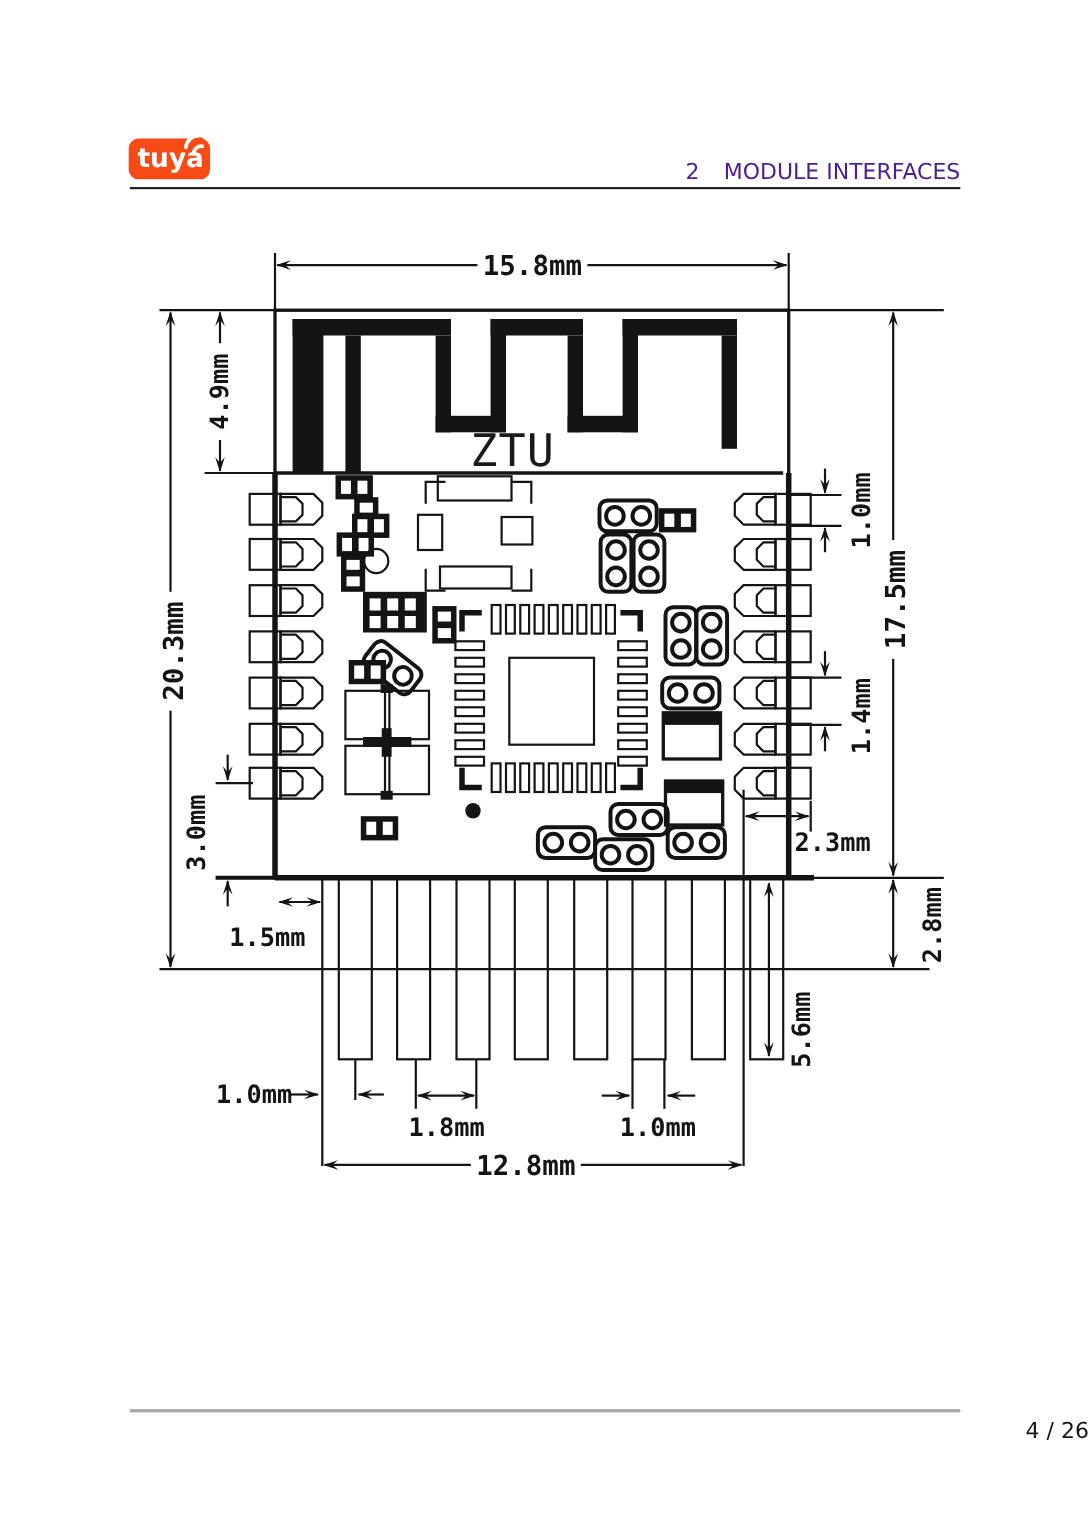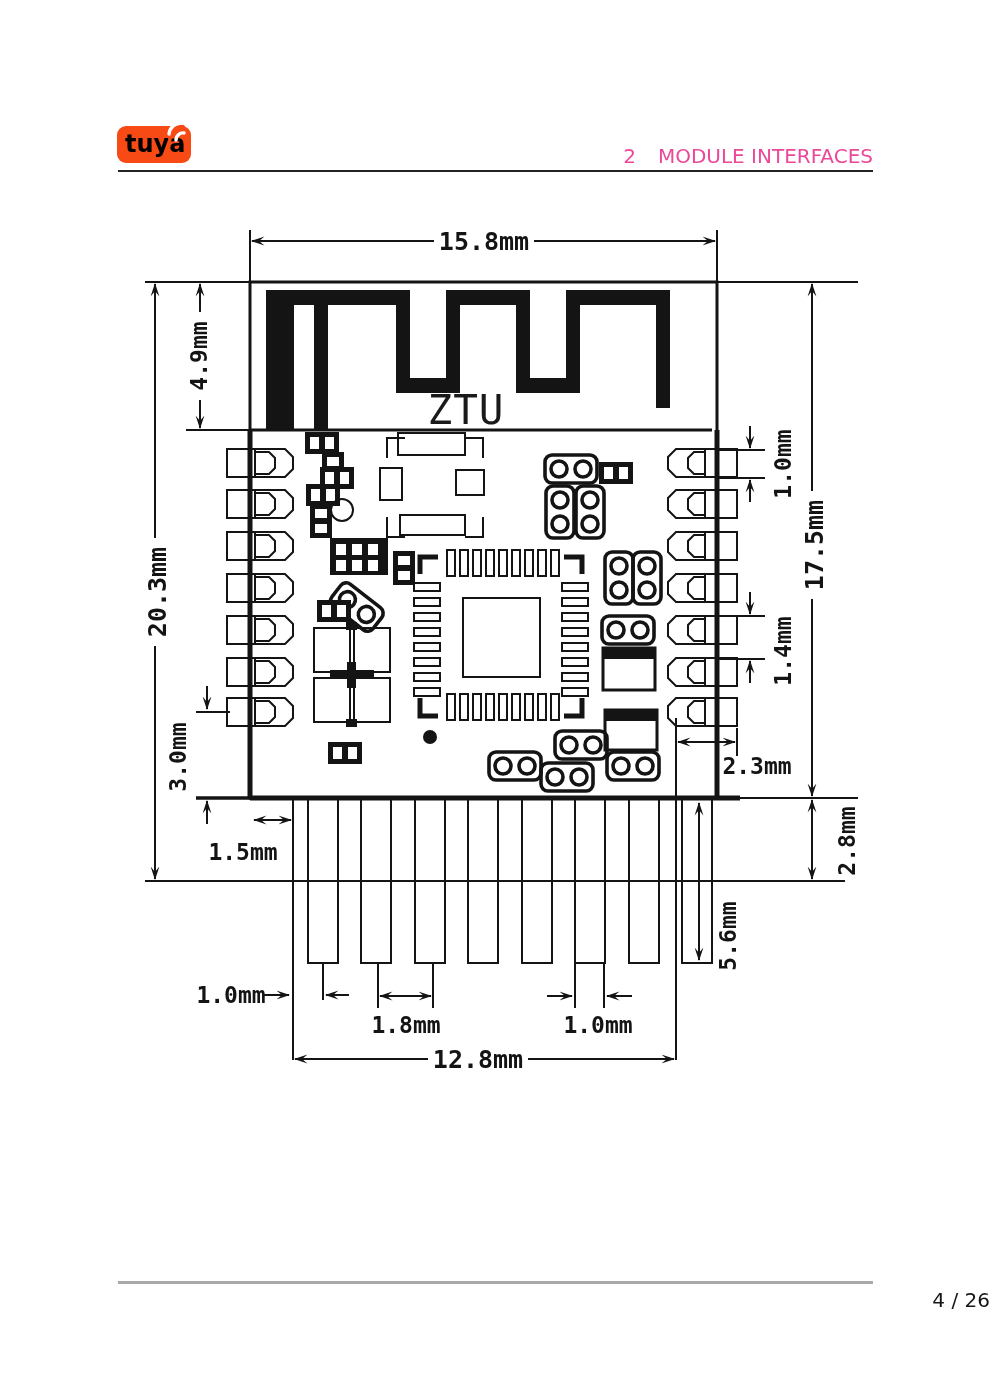--- a/index.html
+++ b/index.html
@@ -1,24 +1,24 @@
 <!DOCTYPE html>
 <html><head>
 <meta charset="utf-8">
 <style>
   html,body{margin:0;padding:0;background:#fff;}
   #page{position:relative;width:990px;height:1400px;background:#ffffff;overflow:hidden;
         font-family:"DejaVu Sans",sans-serif;color:#111;}
   
   #logo{position:absolute;left:117px;top:126px;width:74px;height:37px;background:#f84a15;
-        border-radius:9px;color:#000000;}
+        border-radius:9px;color:#ffffff;}
   #logo .word{position:absolute;left:8px;top:4px;font-size:24px;font-weight:700;
         font-family:"DejaVu Sans",sans-serif;letter-spacing:0px;}
   #logo svg{position:absolute;right:-3px;top:-8px;overflow:visible;}
-  #htitle{position:absolute;right:117px;top:144px;font-size:20px;color:#ec4899;
+  #htitle{position:absolute;right:117px;top:144px;font-size:20px;color:#4c1d95;
         font-family:"DejaVu Sans",sans-serif;white-space:pre;}
   #htitle .num{margin-right:22px;}
   .hrule{position:absolute;left:118px;width:755px;height:0;border-top:2px solid #222;}
   #header-rule{top:170px;}
   
   #footer-rule{position:absolute;left:118px;top:1281px;width:755px;height:3px;background:#a9a9a9;}
   #pageno{position:absolute;left:0;top:1288px;width:990px;text-align:right;font-size:20px;color:#161616;}
   
   .thin{fill:none;stroke:#141414;stroke-width:2;}
   .med{fill:none;stroke:#141414;stroke-width:3;}

